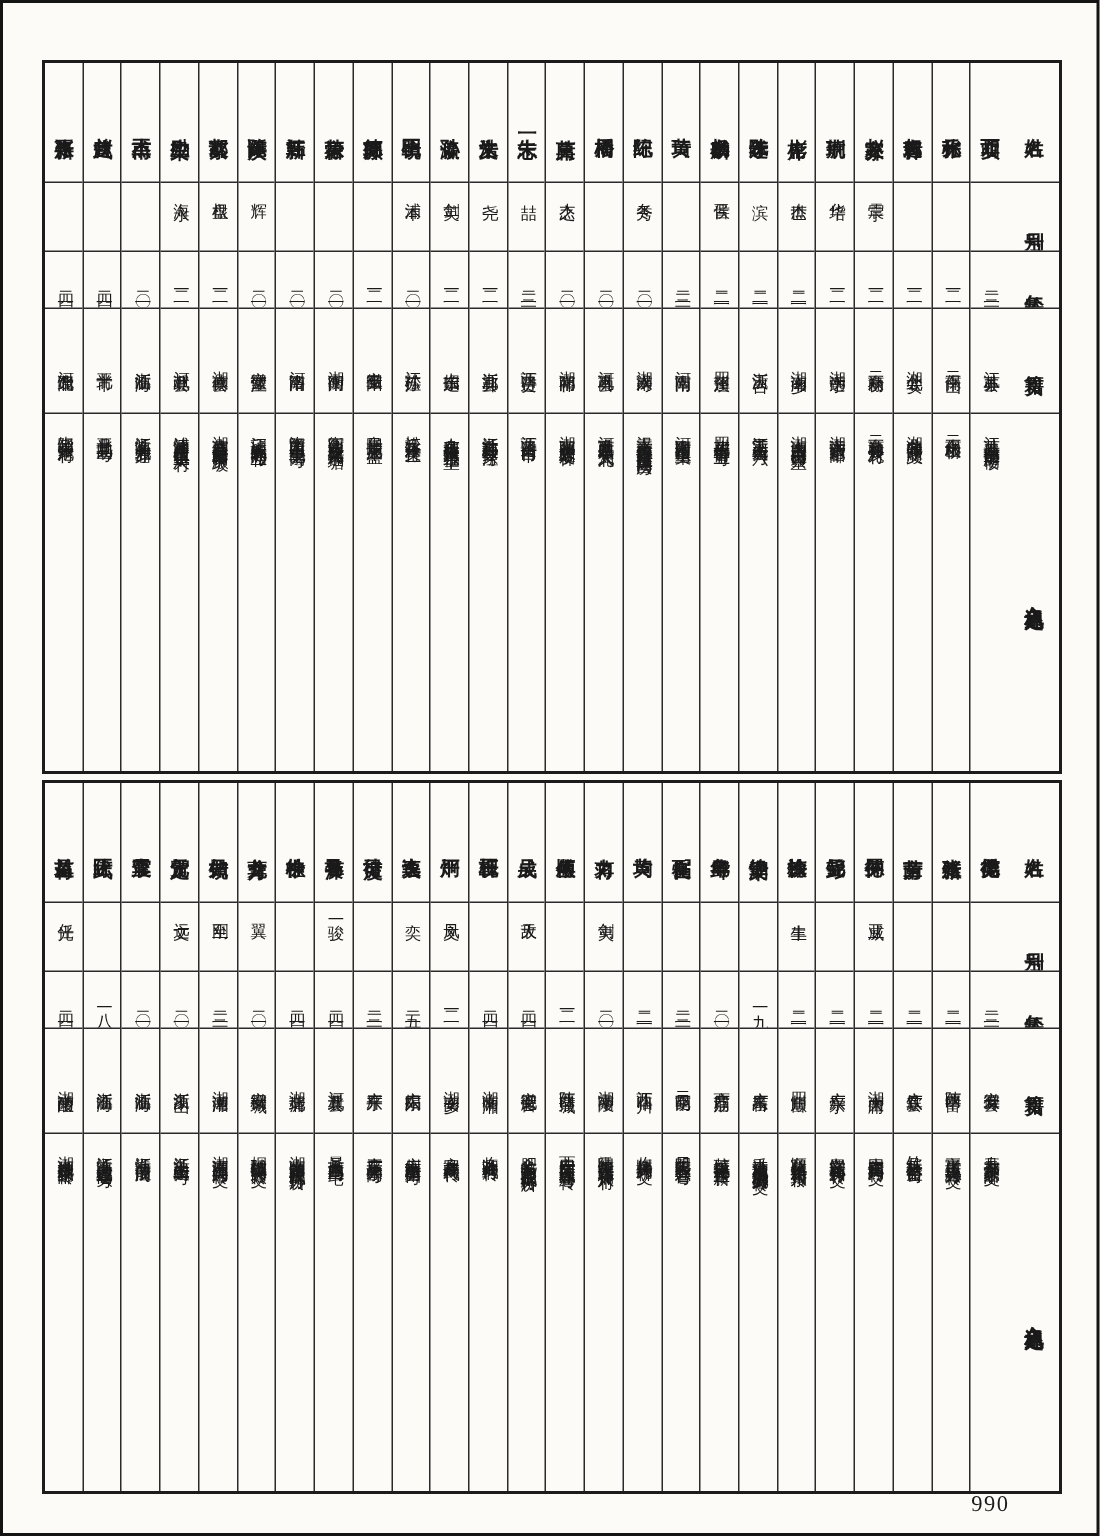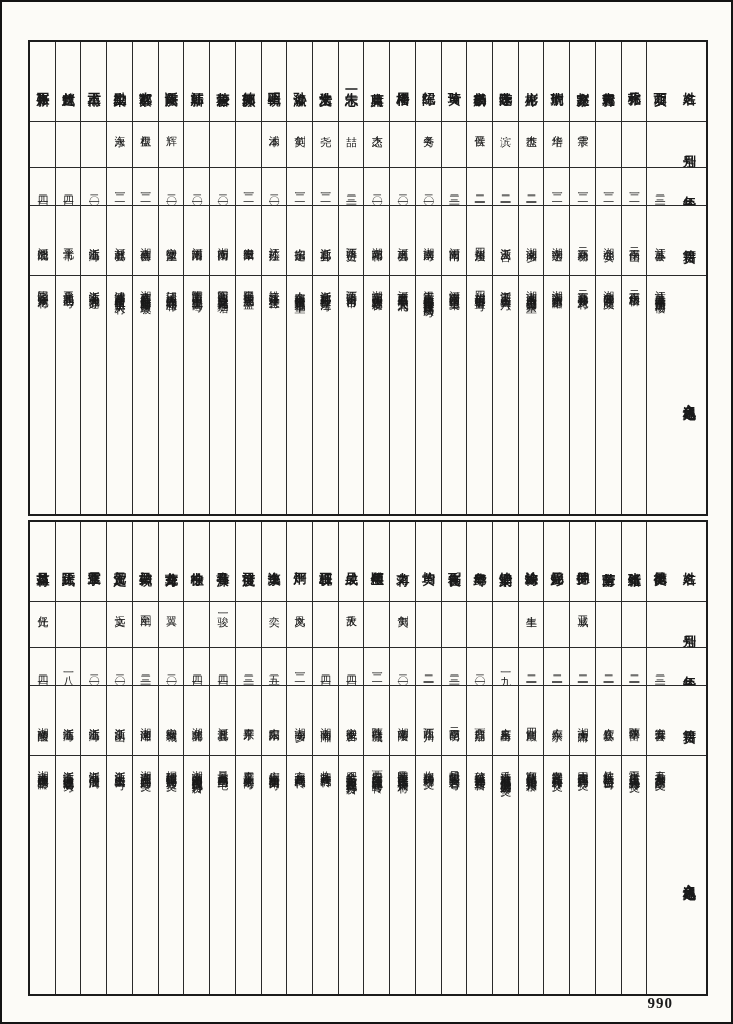--- a/index.html
+++ b/index.html
@@ -37,21 +37,20 @@
   .c-age{height:38px;font-size:11px;justify-content:center;letter-spacing:1px;}
   .c-native{height:70px;font-size:11px;justify-content:center;letter-spacing:1px;}
   .c-addr{height:238px;font-size:11px;justify-content:flex-start;padding-top:6px;letter-spacing:1px;}
   .header .cell{font-weight:bold;font-size:13px;}
   .header .c-name,.header .c-alias,.header .c-age,.header .c-native{justify-content:space-around;padding:6px 0;}
   .header .c-addr{justify-content:space-around;padding:14px 0;}
   .page-number{
     position:absolute;right:58px;bottom:10px;
     font-size:15px;color:#1a1a1a;font-family:"Liberation Serif","DejaVu Serif",serif;
     letter-spacing:1px;
-    font-weight:bold;
   }
 </style>
 </head>
 <body>
 
 <div class="page">
 
   <div class="roster top" id="roster-0">
     <div class="col header">
       <div class="cell c-name">姓名</div>

